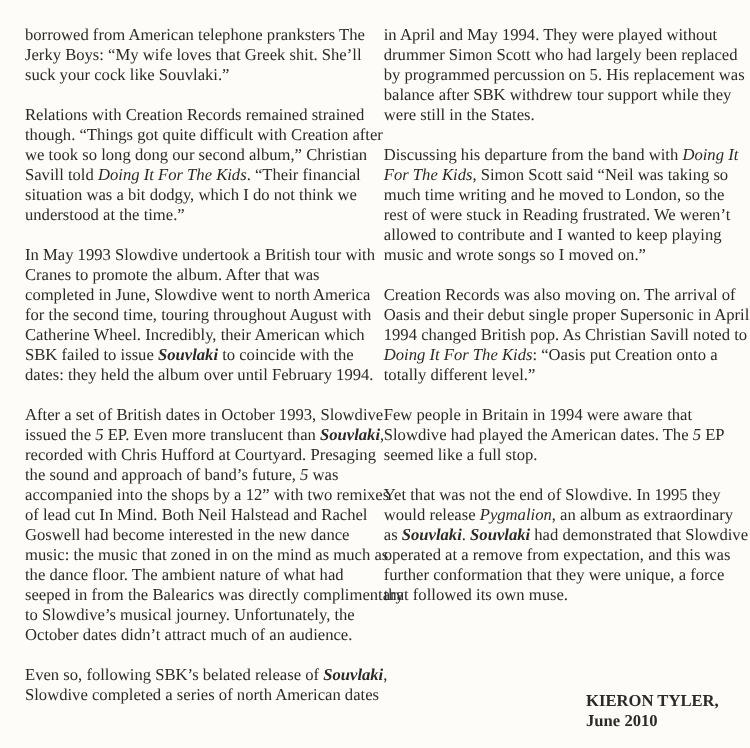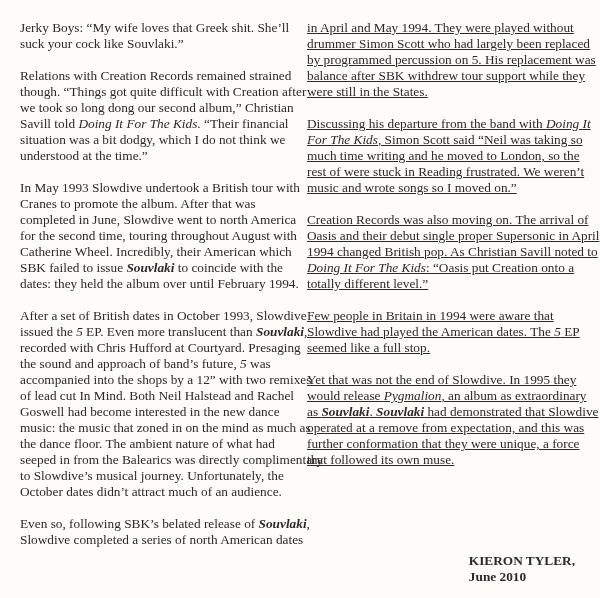--- a/index.html
+++ b/index.html
@@ -11,40 +11,41 @@
     font-size: 13.3px;
     line-height: 16px;
     position: relative;
     overflow: hidden;
   }
   .col {
     position: absolute;
     top: 20px;
   }
   .col-left { left: 20px; width: 272px; }
-  .col-right { left: 307px; width: 275px; text-decoration: underline; }
+  .col-right { left: 307px; width: 275px; }
   p { margin: 0 0 16px 0; }
   .line { display: block; white-space: nowrap; }
   em { font-style: italic; }
   strong.ital { font-weight: bold; font-style: italic; }
   .sig {
     position: absolute;
     right: 25px;
     top: 553px;
     text-align: left;
     font-weight: bold;
     line-height: 16px;
   }
 </style>
 </head>
 <body>
 
 <div class="col col-left">
 
   <p>
+    <span class="line">borrowed from American telephone pranksters The</span>
     <span class="line">Jerky Boys: “My wife loves that Greek shit. She’ll</span>
     <span class="line">suck your cock like Souvlaki.”</span>
   </p>
 
   <p>
     <span class="line">Relations with Creation Records remained strained</span>
     <span class="line">though. “Things got quite difficult with Creation after</span>
     <span class="line">we took so long dong our second album,” Christian</span>
     <span class="line"><span>Savill told </span><em>Doing It For The Kids</em><span>. “Their financial</span></span>
     <span class="line">situation was a bit dodgy, which I do not think we</span>
@@ -90,20 +91,21 @@
     <span class="line">by programmed percussion on 5. His replacement was</span>
     <span class="line">balance after SBK withdrew tour support while they</span>
     <span class="line">were still in the States.</span>
   </p>
 
   <p>
     <span class="line"><span>Discussing his departure from the band with </span><em>Doing It</em></span>
     <span class="line"><em>For The Kids</em><span>, Simon Scott said “Neil was taking so</span></span>
     <span class="line">much time writing and he moved to London, so the</span>
     <span class="line">rest of were stuck in Reading frustrated. We weren’t</span>
+    <span class="line">allowed to contribute and I wanted to keep playing</span>
     <span class="line">music and wrote songs so I moved on.”</span>
   </p>
 
   <p>
     <span class="line">Creation Records was also moving on. The arrival of</span>
     <span class="line">Oasis and their debut single proper Supersonic in April</span>
     <span class="line">1994 changed British pop. As Christian Savill noted to</span>
     <span class="line"><em>Doing It For The Kids</em><span>: “Oasis put Creation onto a</span></span>
     <span class="line">totally different level.”</span>
   </p>

